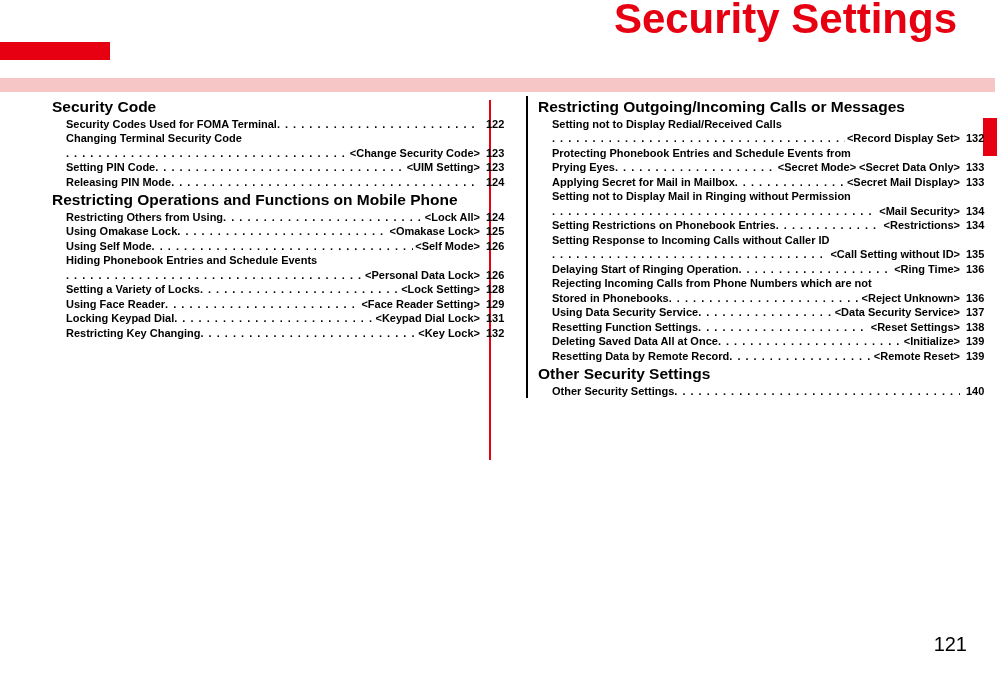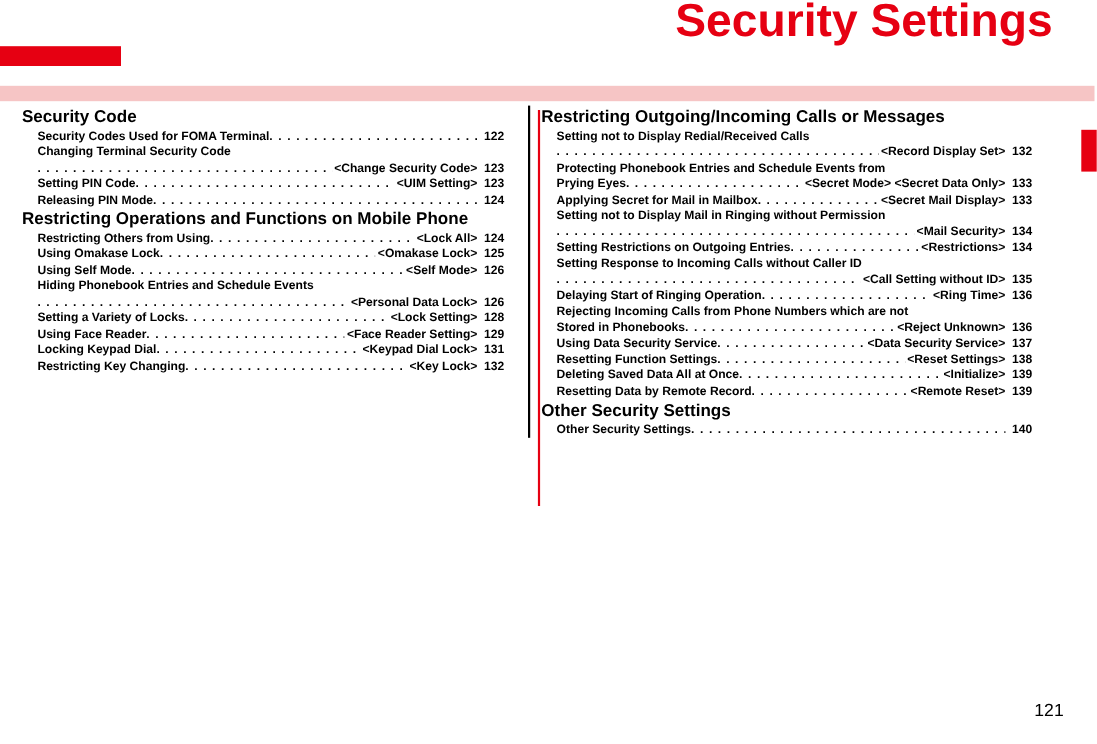--- a/index.html
+++ b/index.html
@@ -45,21 +45,21 @@
     position: absolute;
     top: 96px;
     left: 0;
     width: 997px;
     display: flex;
   }
   .col {
     width: 480px;
     padding: 0 10px 0 0;
   }
-  .col-left { padding-left: 20px; }
+  .col-left { padding-left: 6px; margin-left: 46px; }
   .col-right { padding-left: 10px; border-left: 2px solid #000000; }
   .heading {
     font-size: 15.5px;
     font-weight: bold;
     color: #000;
     margin: 2px 0 0 0;
     line-height: 1.2;
   }
   .row {
     display: flex;
@@ -91,21 +91,21 @@
     right: 0;
     top: 118px;
     width: 14px;
     height: 38px;
     background: #e60012;
   }
   .page-number {
     position: absolute;
     bottom: 20px;
     right: 30px;
-    font-size: 16px;
+    font-size: 20px;
   }
   .sep {
     position: absolute;
     left: 489px;
     top: 100px;
     width: 2px;
     height: 360px;
     background: #e60012;
   }
 </style>
@@ -231,21 +231,21 @@
       <div class="row">
         <span class="label">Setting not to Display Mail in Ringing without Permission</span>
       </div>
       <div class="row">
         <span class="label"></span>
         <span class="dots"></span>
         <span class="tag">&lt;Mail Security&gt;</span>
         <span class="page">134</span>
       </div>
       <div class="row">
-        <span class="label">Setting Restrictions on Outgoing Entries</span>
+        <span class="label">Setting Restrictions on Phonebook Entries</span>
         <span class="dots"></span>
         <span class="tag">&lt;Restrictions&gt;</span>
         <span class="page">134</span>
       </div>
       <div class="row">
         <span class="label">Setting Response to Incoming Calls without Caller ID</span>
       </div>
       <div class="row">
         <span class="label"></span>
         <span class="dots"></span>

